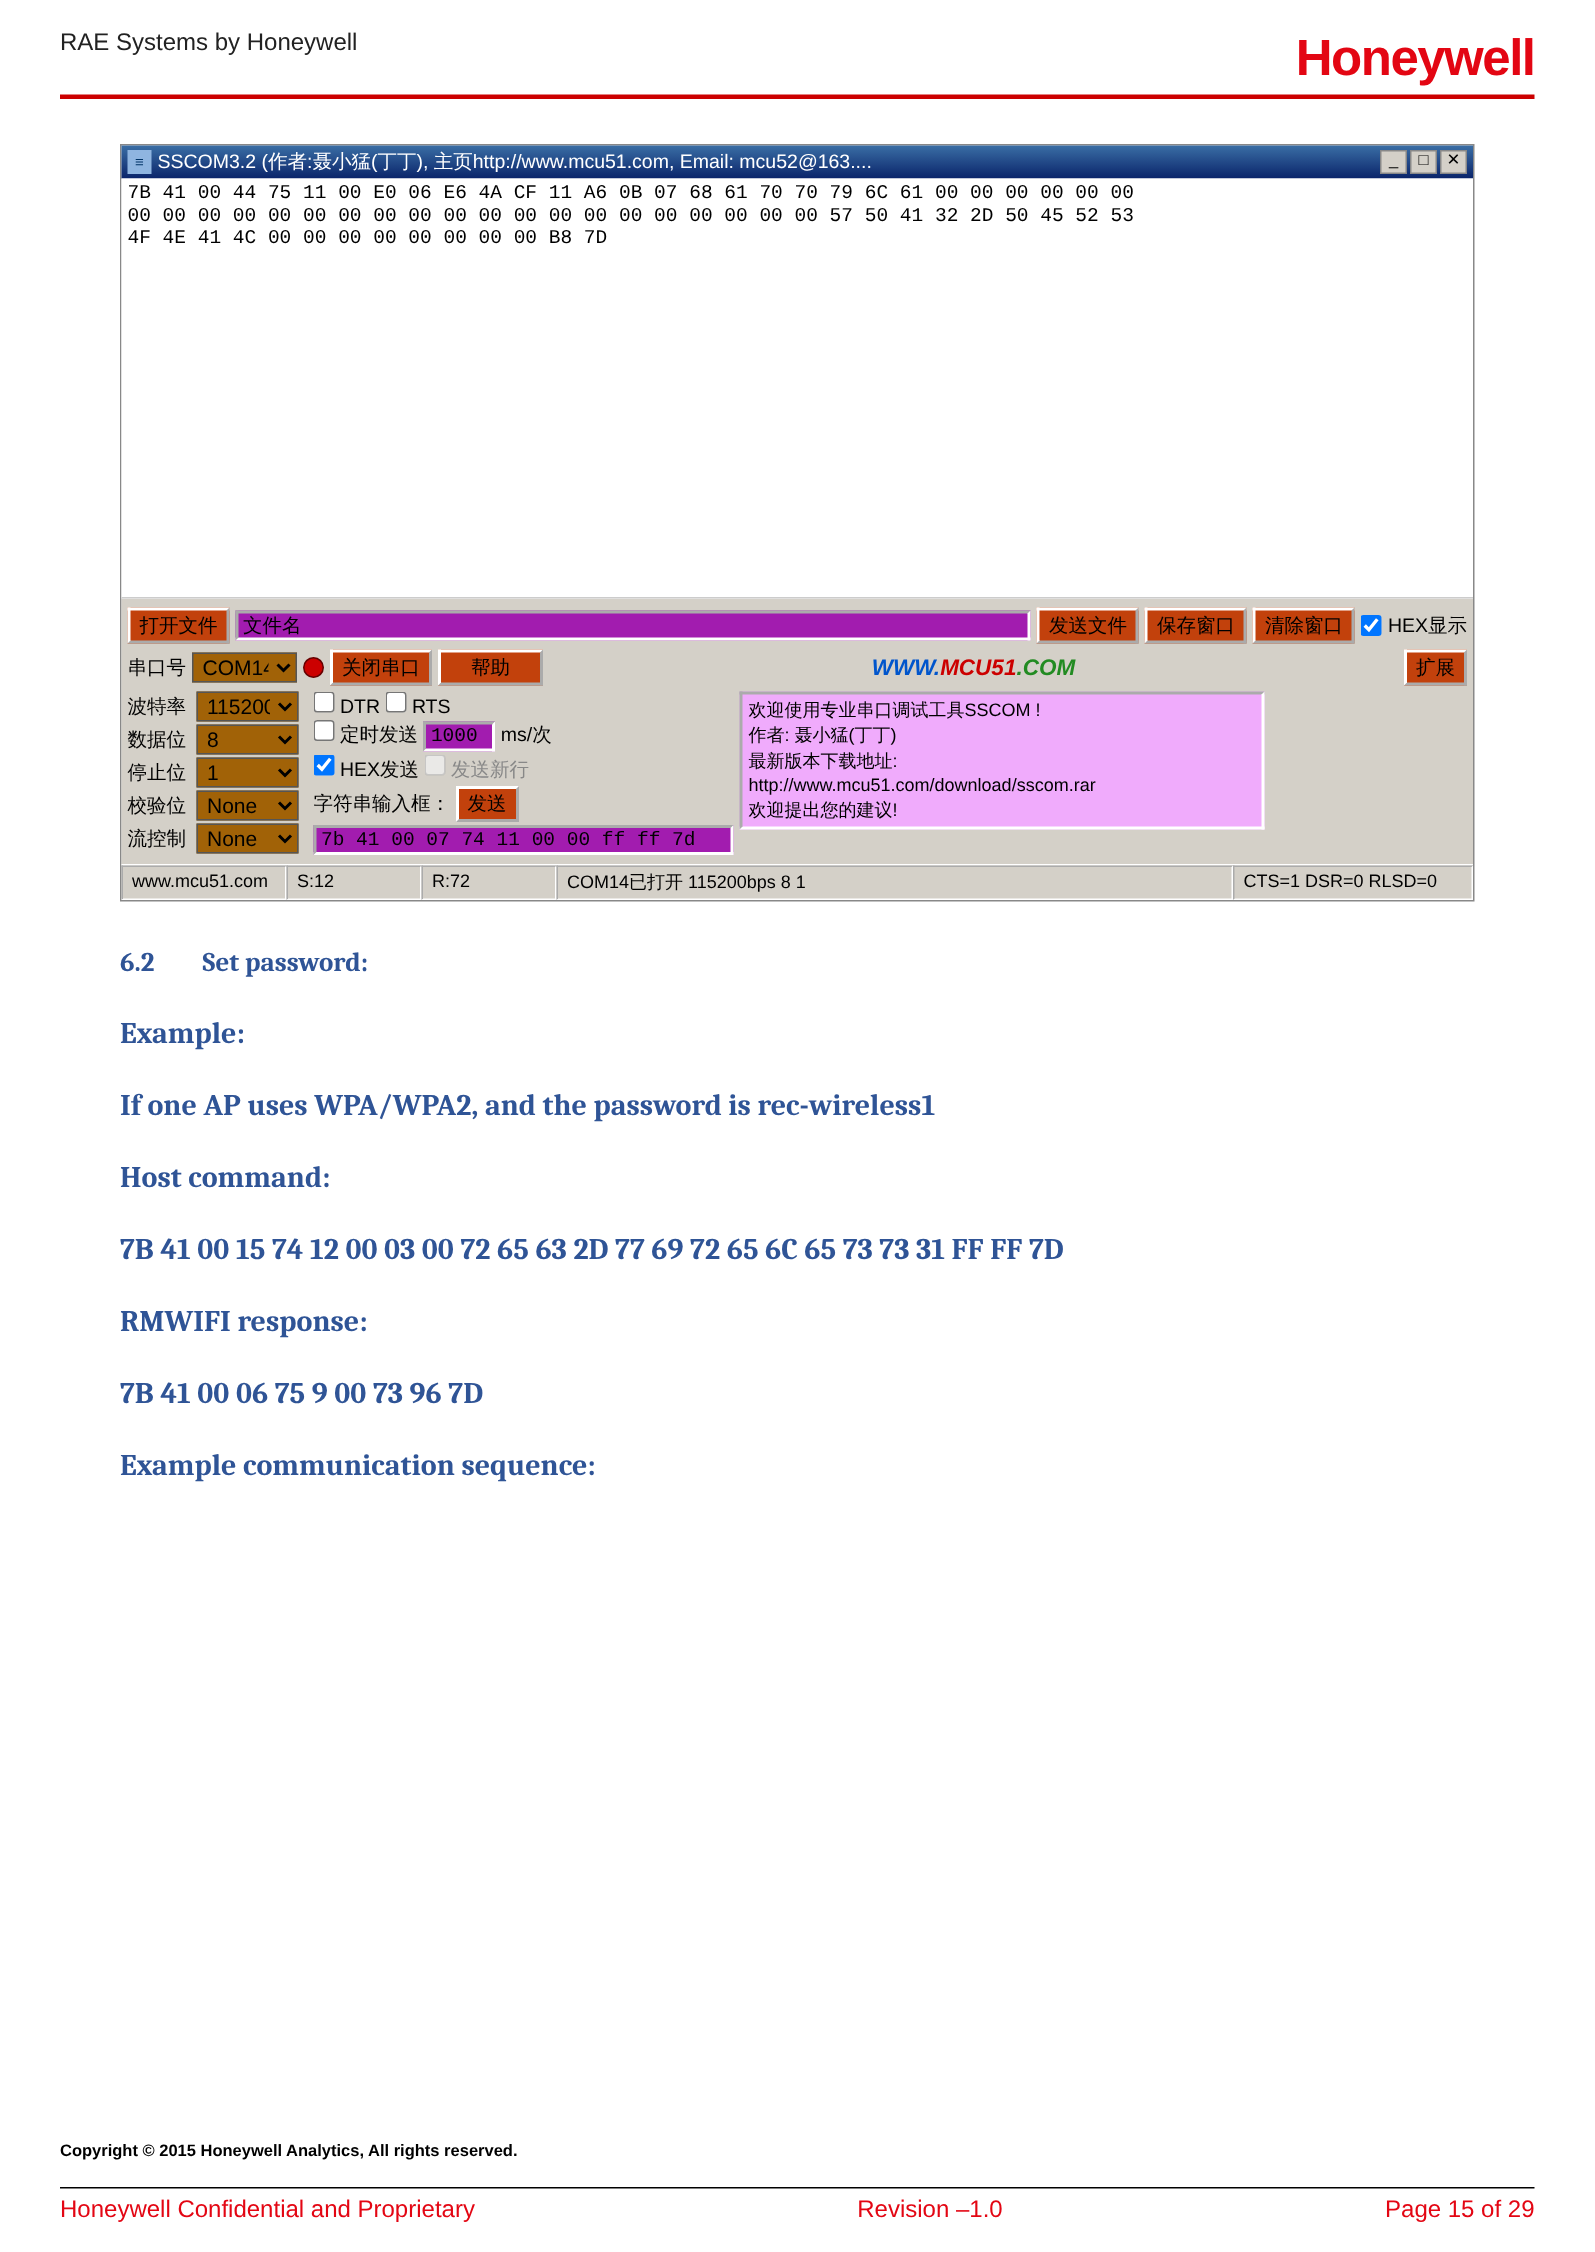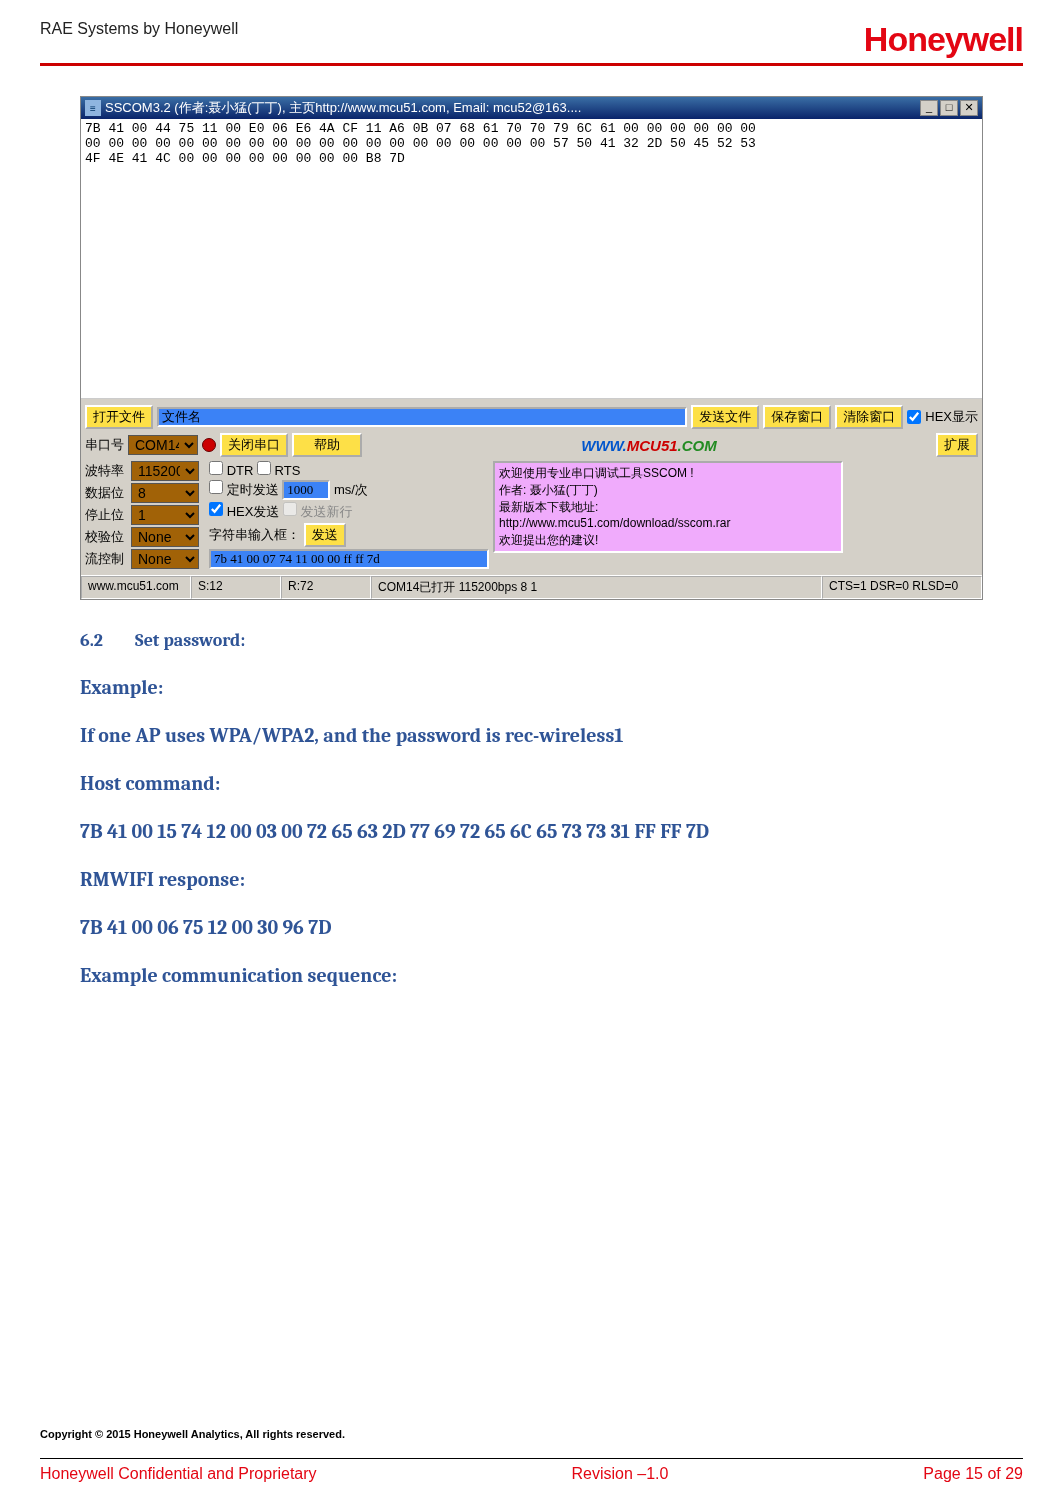--- a/index.html
+++ b/index.html
@@ -66,26 +66,26 @@
     border-bottom: 1px solid #ccc;
   }
   .panel {
     background: #d4d0c8;
     font-family: "Microsoft YaHei", "SimSun", sans-serif;
     font-size: 13px;
     padding: 4px;
   }
   .row { display: flex; align-items: center; gap: 4px; padding: 2px 0; }
   .win-btn {
-    background: #fde047; border: 2px outset #fff; padding: 1px 6px;
+    background: #c2410c; border: 2px outset #fff; padding: 1px 6px;
     font-size: 13px; font-family: inherit;
   }
   .win-input {
-    border: 2px inset #fff; background: #3b82f6; padding: 1px 3px;
-    font-size: 13px; font-family: Liberation Serif, serif; height: 20px;
+    border: 2px inset #fff; background: #a21caf; padding: 1px 3px;
+    font-size: 13px; font-family: Liberation Mono, monospace; height: 20px;
   }
   .win-select {
     border: 1px solid #555; background: #a16207; padding: 0 2px;
     font-size: 14px; font-family: inherit; height: 20px;
   }
   .checkbox { width: 14px; height: 14px; }
   .url-label {
     font-style: italic; font-weight: bold; font-size: 15px;
   }
   .url-www { color: #0055cc; }
@@ -257,21 +257,21 @@
 
   <div class="doc-body">
     <h2 class="sec-heading">
       <span class="num">6.2</span><span>Set password:</span>
     </h2>
     <p>Example:</p>
     <p>If one AP uses WPA/WPA2,  and the password is rec-wireless1</p>
     <p>Host command:</p>
     <p>7B 41 00 15 74 12 00 03 00 72 65 63 2D 77 69 72 65 6C 65 73 73 31 FF FF 7D</p>
     <p>RMWIFI response:</p>
-    <p>7B 41 00 06 75 12 00 30 96 7D</p>
+    <p>7B 41 00 06 75 9 00 73 96 7D</p>
     <p>Example communication sequence:</p>
   </div>
 
   <div class="footer">
     <div class="copy">Copyright © 2015 Honeywell Analytics, All rights reserved.</div>
     <div class="ft-row">
       <span>Honeywell Confidential and Proprietary</span>
       <span>Revision –1.0</span>
       <span>Page 15 of 29</span>
     </div>

